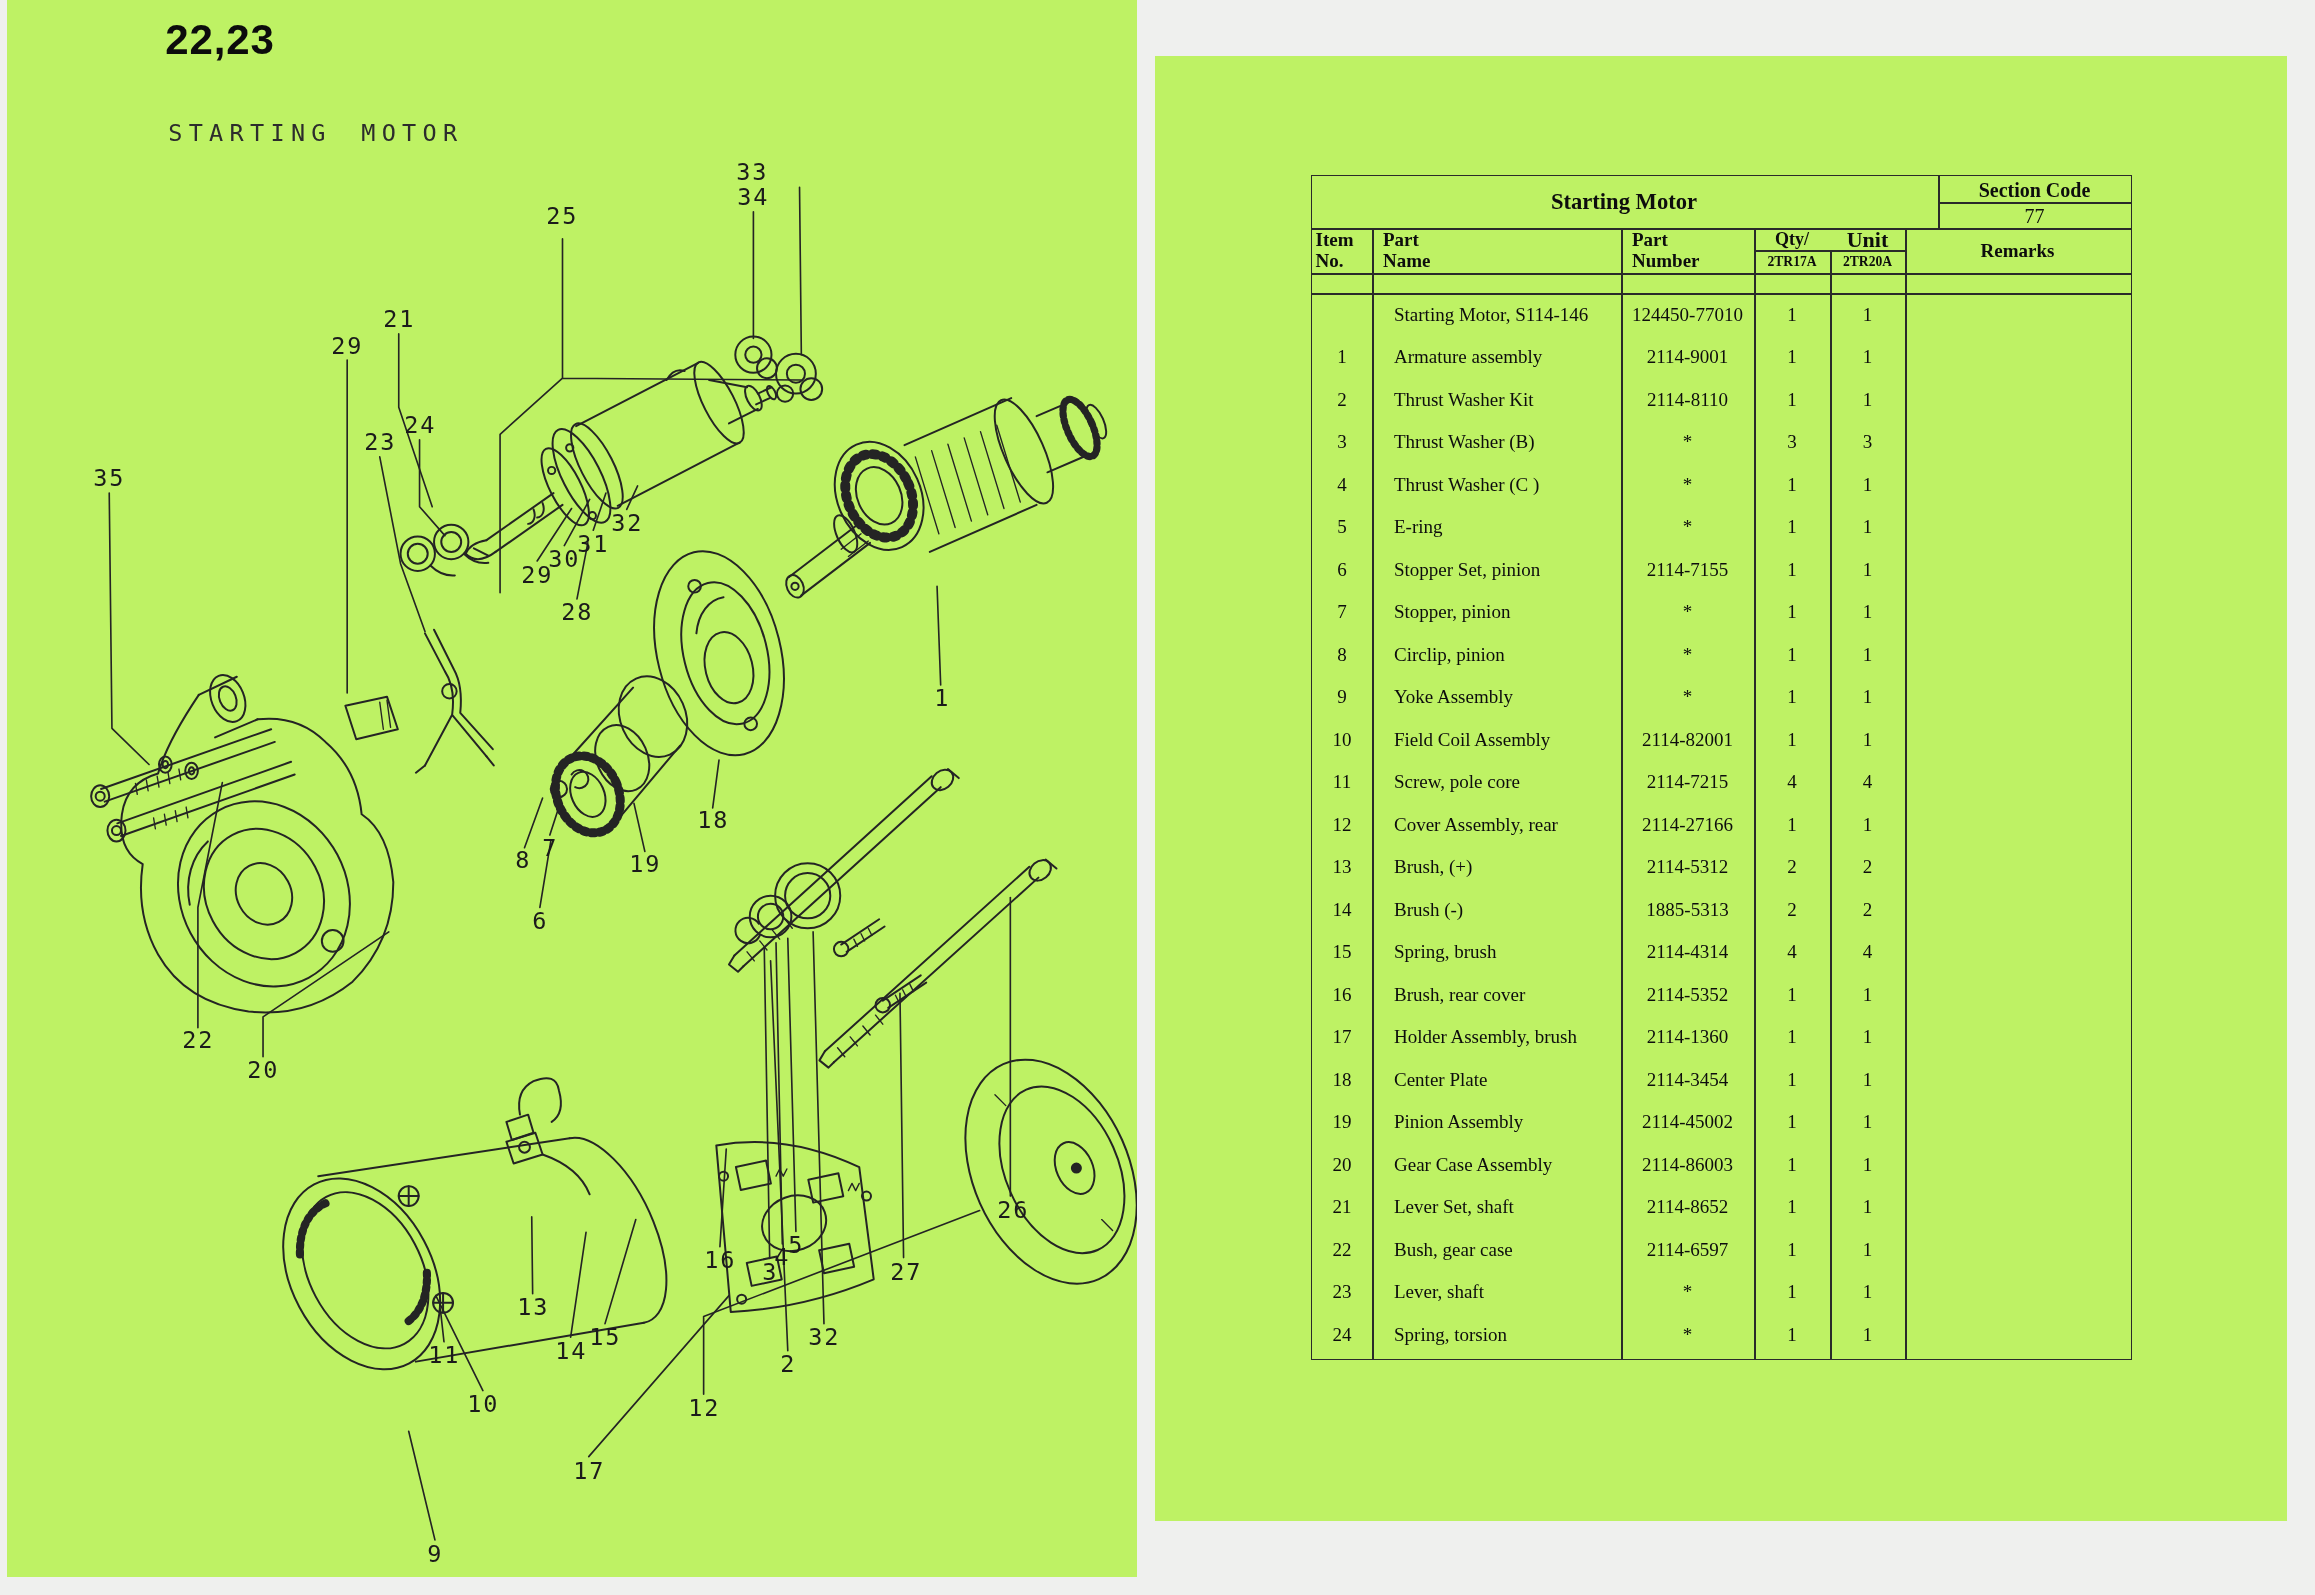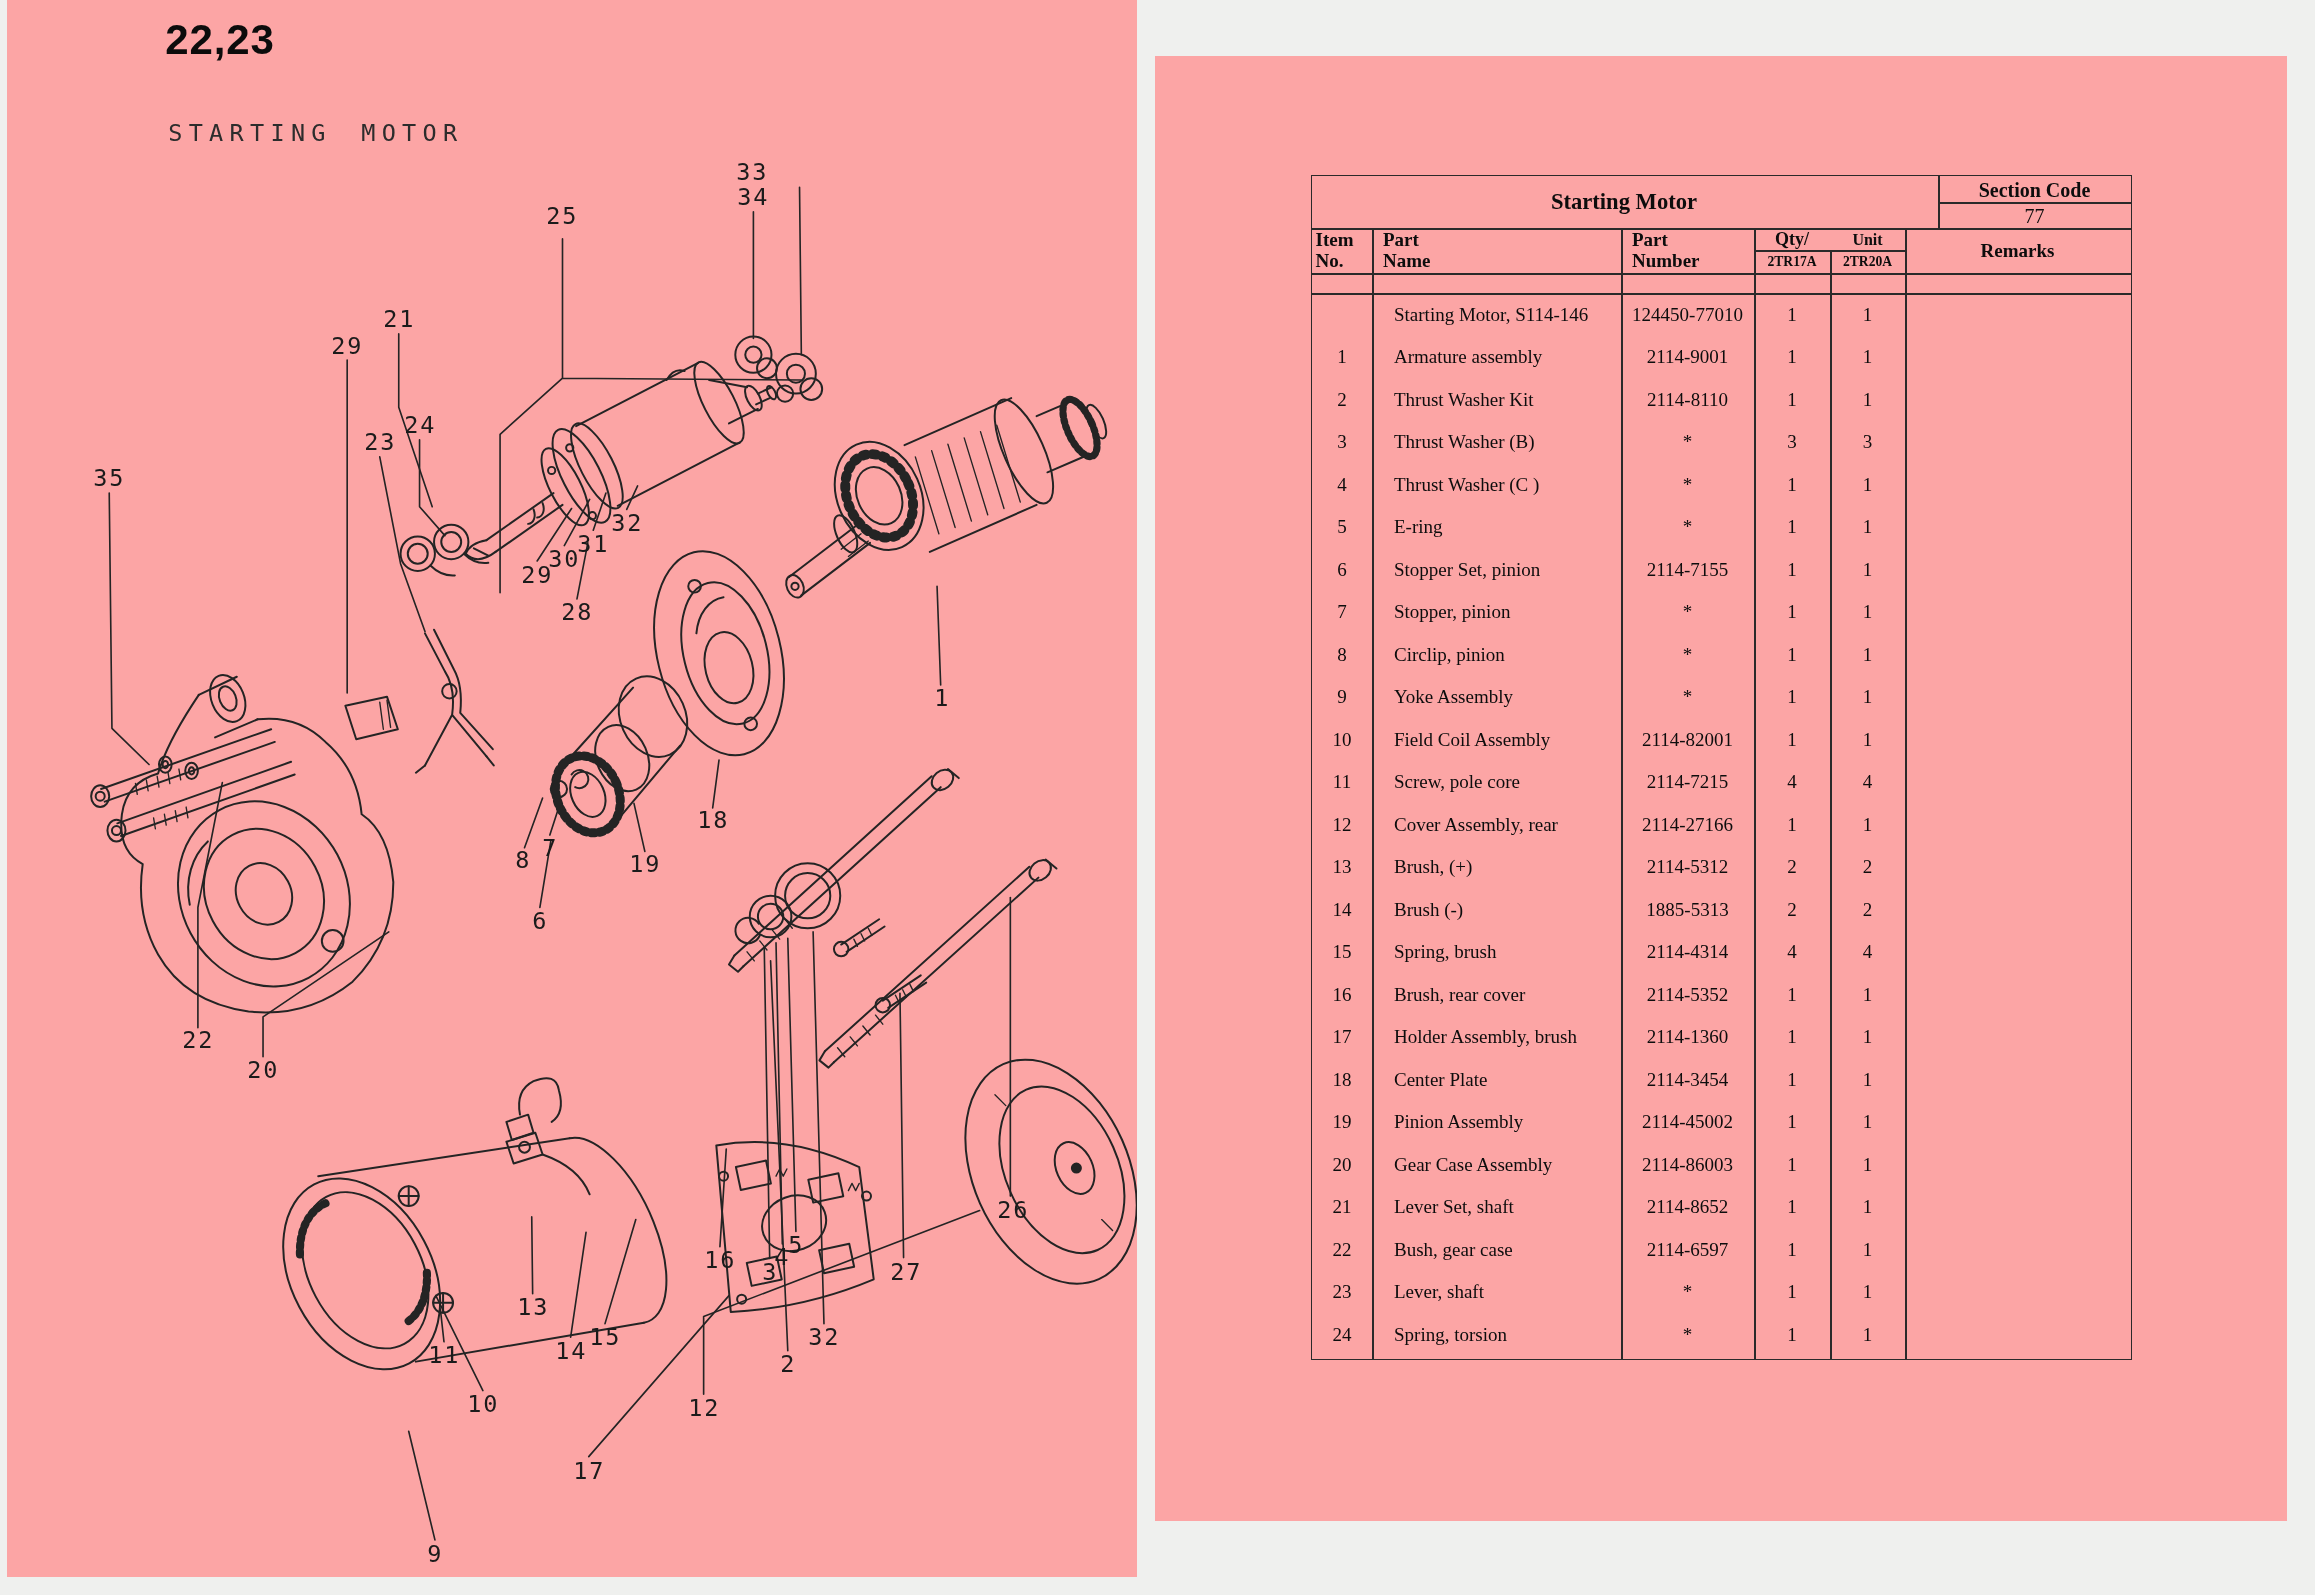--- a/index.html
+++ b/index.html
@@ -1,37 +1,37 @@
 <!DOCTYPE html>
 <html style="font-size:14.5px"><head>
 <meta charset="utf-8">
 <style>
   html,body{margin:0;padding:0;background:#eff0ee;width:2316px;height:1596px;overflow:hidden;}
-  .page{position:absolute;background:#fca5a5;}
+  .page{position:absolute;background:#bef264;}
   #left-page{left:7.2px;top:0;width:1130px;height:1577px;}
   #right-page{left:1155px;top:56px;width:1132px;height:1465px;}
   #page-num{position:absolute;left:158px;top:16.3px;font:800 42px "Liberation Sans",sans-serif;color:#0c0c0c;letter-spacing:0.9px;}
   #diagram-title{position:absolute;left:161px;top:119px;font:23.5px "DejaVu Sans Mono",monospace;color:#2c2c2c;letter-spacing:6.3px;word-spacing:9px;}
   #diagram-svg{position:absolute;left:0;top:0;}
   .callout{position:absolute;transform:translate(-50%,-50%);font:500 23.5px "DejaVu Sans Mono",monospace;color:#1b1b1b;letter-spacing:1.8px;white-space:nowrap;}
   
   #parts-table{position:absolute;left:156px;top:119px;width:819px;height:1183px;border:1.8px solid #2a2a2a;font-family:"Liberation Serif",serif;color:#0d0d0d;}
   .hline,.vline{position:absolute;background:#2a2a2a;}
   .hline{height:1.8px;}
   .vline{width:1.8px;}
   .cell{position:absolute;display:flex;align-items:center;justify-content:center;text-align:center;line-height:1.1;}
   .cell.left{justify-content:flex-start;text-align:left;}
   #tbl-title{left:0;top:0;width:624px;height:52px;font-weight:bold;font-size:22.6px;}
   #sec-label{left:626px;top:0;width:193px;height:27px;font-weight:bold;font-size:20px;}
   #sec-value{left:626px;top:27px;width:193px;height:26px;font-size:20px;}
   #h-item{left:3.6px;top:53px;width:54px;height:44px;font-weight:bold;font-size:19px;}
   #h-name{left:71px;top:53px;width:181px;height:44px;font-weight:bold;font-size:19px;}
   #h-number{left:320px;top:53px;width:127px;height:44px;font-weight:bold;font-size:19px;}
   #h-qty{left:442px;top:53px;width:76px;height:22px;font-weight:bold;font-size:18px;}
-  #h-unit{left:518px;top:53px;width:75px;height:22px;font-weight:bold;font-size:16px;}
+  #h-unit{left:518px;top:53px;width:75px;height:22px;font-weight:bold;font-size:22px;}
   #h-m1{left:442px;top:75px;width:76px;height:22.6px;font-weight:bold;font-size:13.6px;}
   #h-m2{left:518px;top:75px;width:75px;height:22.6px;font-weight:bold;font-size:13.6px;}
   #h-remarks{left:593px;top:53px;width:225px;height:44px;font-weight:bold;font-size:19px;}
   .trow{position:absolute;left:0;width:819px;height:43px;}
   .trow .cell{top:0;height:43px;font-size:19px;}
   .c-no{left:0;width:60px;}
   .c-name{left:71px;width:237px;}
   .c-pn{left:309px;width:133px;}
   .c-q1{left:442px;width:76px;}
   .c-q2{left:518px;width:75px;}

